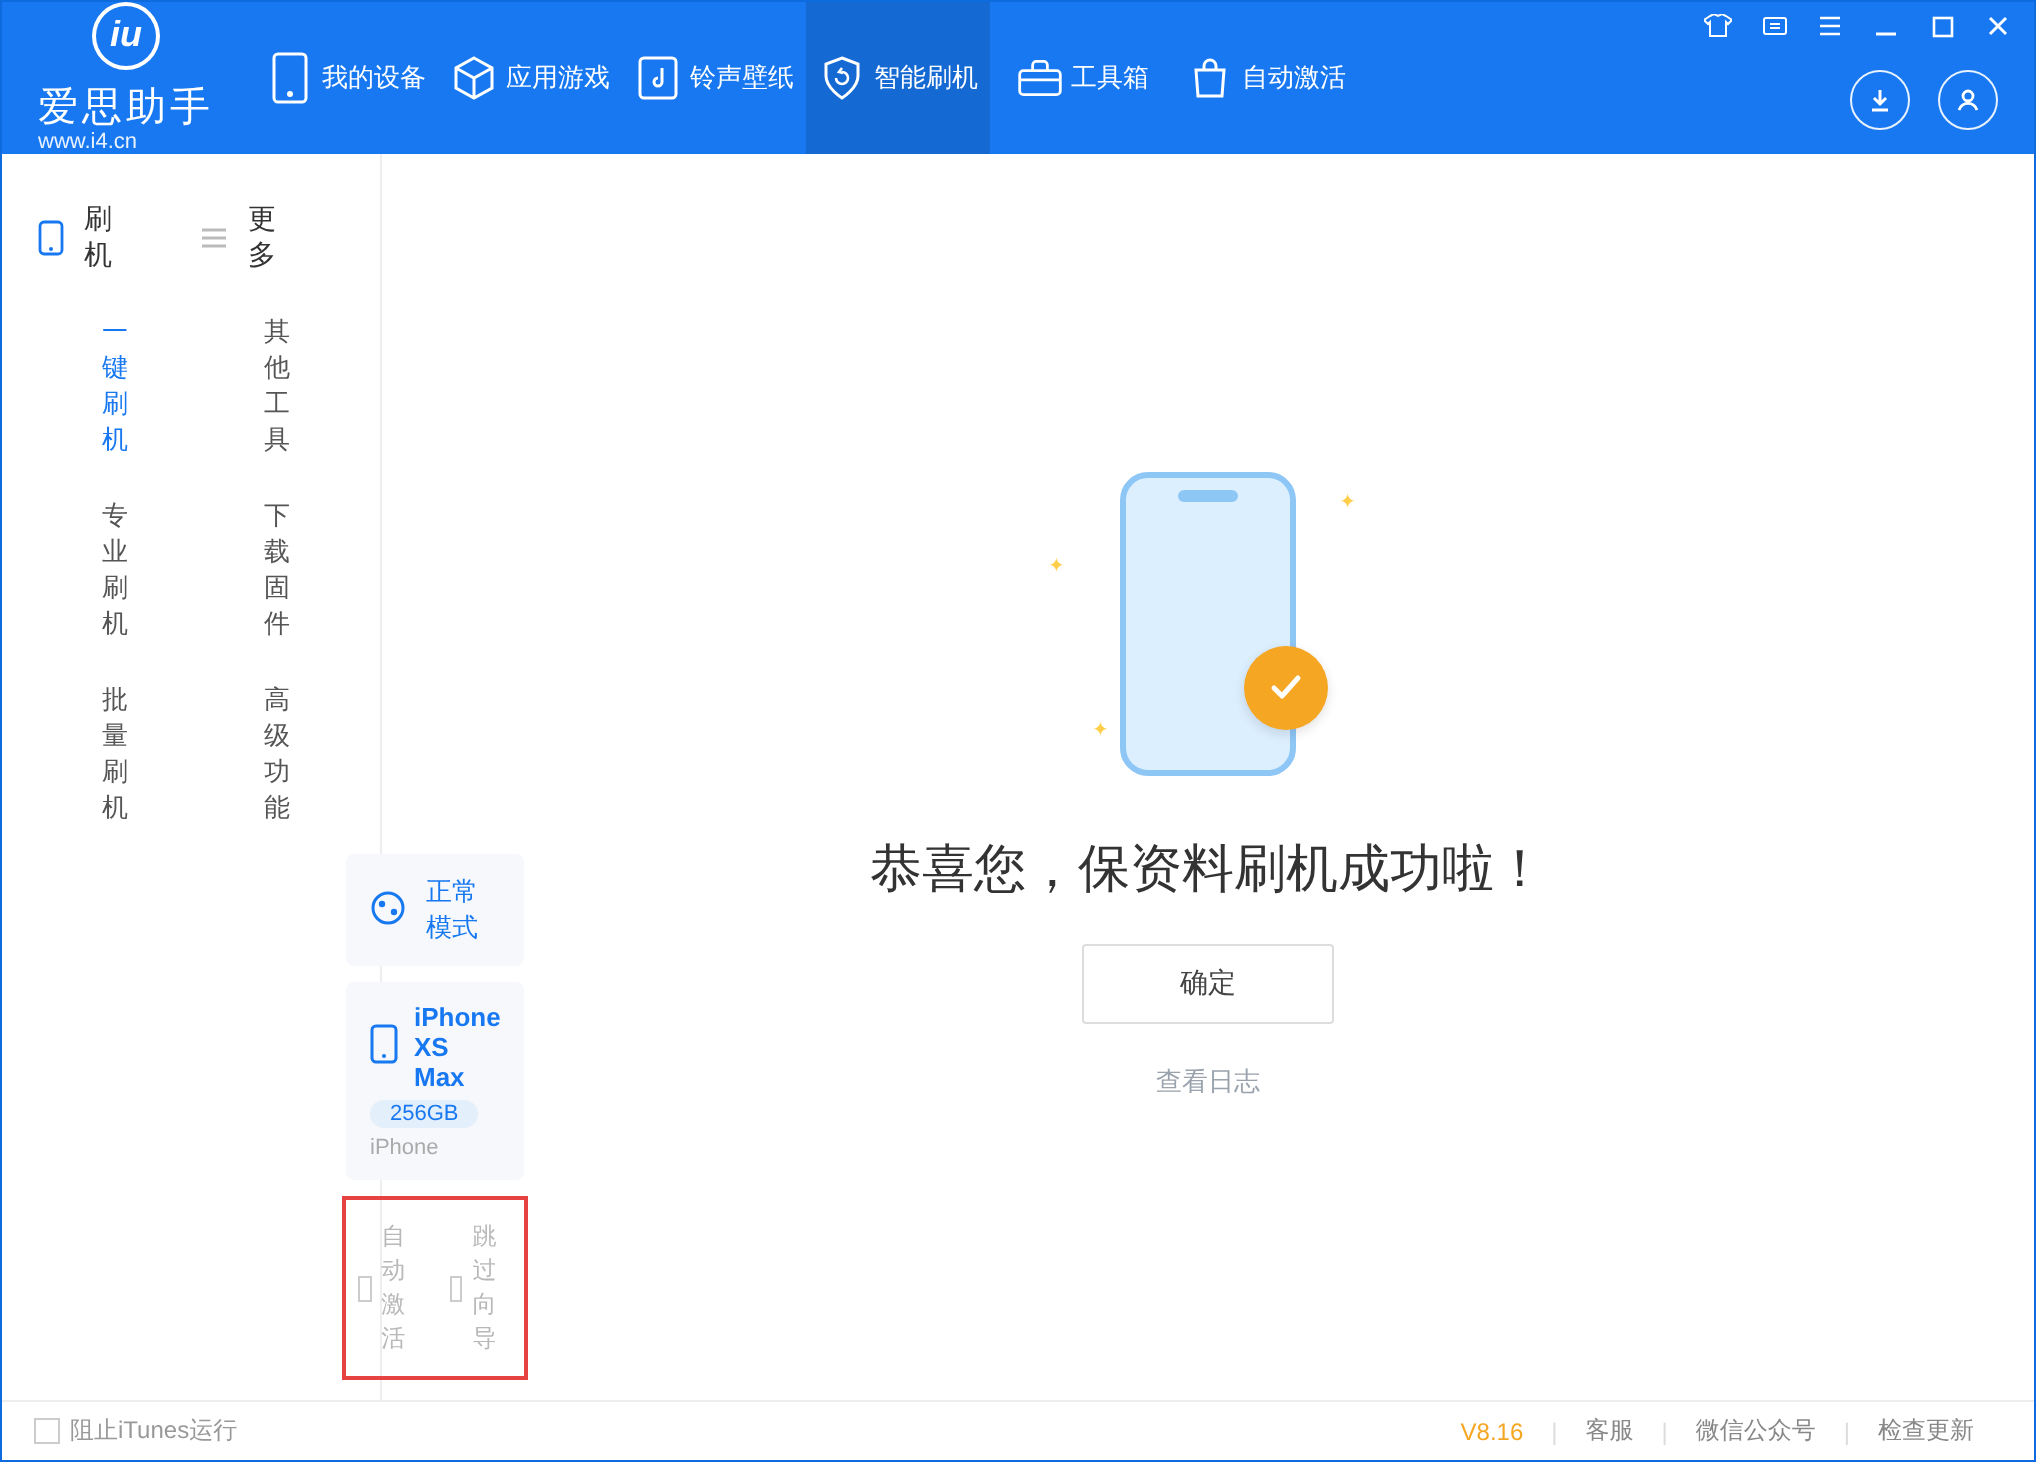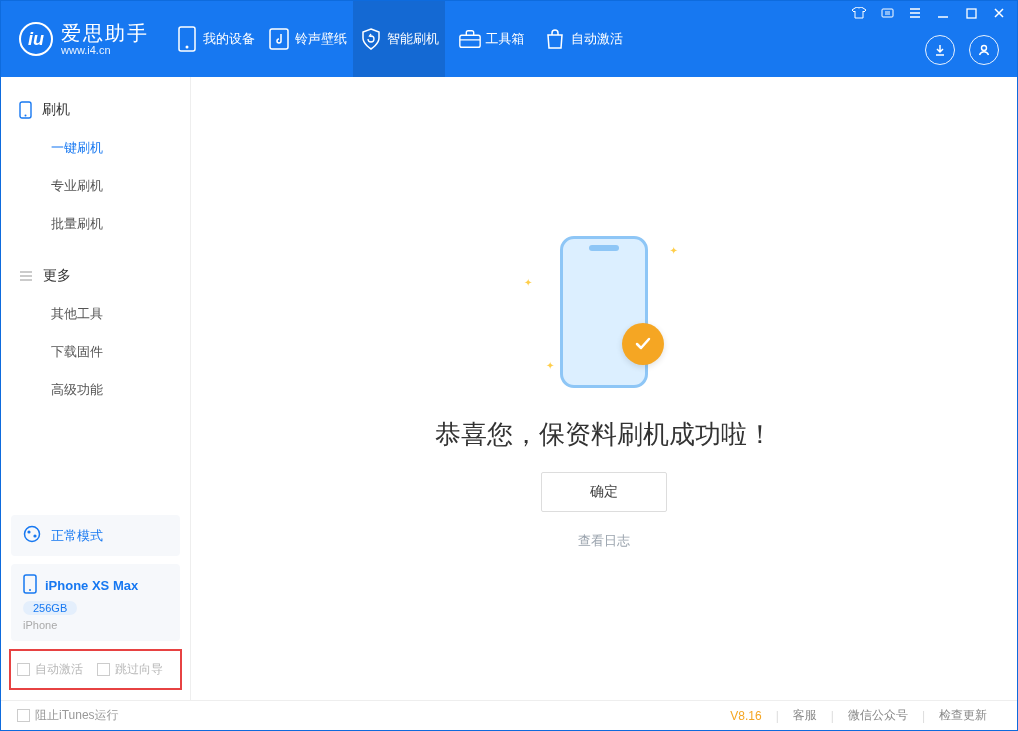--- a/index.html
+++ b/index.html
@@ -20,20 +20,21 @@
     display: flex;
     align-items: stretch;
     color: #fff;
     position: relative;
   }
   .brand {
     display: flex;
     align-items: center;
     padding: 0 20px 0 18px;
     gap: 8px;
+    flex-direction: column;
   }
   .brand-logo {
     width: 34px; height: 34px;
     border: 2px solid #fff;
     border-radius: 50%;
     display: flex; align-items: center; justify-content: center;
     font-weight: bold; font-size: 18px; font-style: italic;
   }
   .brand-text { display:flex; flex-direction:column; line-height:1.1;justify-content:center; }
   .brand-title { font-size: 20px; font-weight: 500; letter-spacing:2px; }
@@ -86,21 +87,21 @@
   
   .body {
     display: flex;
     height: calc(100% - 76px - 30px);
     background: #fff;
   }
   .sidebar {
     width: 190px;
     border-right: 1px solid #eee;
     display:flex;
-    flex-direction:column;
+    flex-direction:row;
     position:relative;
   }
   .side-section { padding-top: 14px; }
   .side-title {
     display:flex; align-items:center; gap:10px;
     padding: 10px 18px;
     color: #333;
     font-size: 14px;
   }
   .side-title-icon { color:#1778f1; display:flex; }
@@ -228,20 +229,28 @@
       <span class="tab-icon">
         <svg width="20" height="26" viewBox="0 0 20 26">
             <rect x="2" y="1" width="16" height="24" rx="2" fill="none" stroke="#fff" stroke-width="1.5"></rect>
             <circle cx="10" cy="21" r="1.5" fill="#fff"></circle>
           </svg>
       </span>
       <span>我的设备</span>
     </div>
     <div class="tab">
       <span class="tab-icon">
+        <svg width="24" height="24" viewBox="0 0 24 24">
+            <path d="M12 2 L21 7 L21 17 L12 22 L3 17 L3 7 Z M3 7 L12 12 L21 7 M12 12 L12 22" fill="none" stroke="#fff" stroke-width="1.5"></path>
+          </svg>
+      </span>
+      <span>应用游戏</span>
+    </div>
+    <div class="tab">
+      <span class="tab-icon">
         <svg width="22" height="24" viewBox="0 0 22 24">
             <rect x="2" y="2" width="18" height="20" rx="2" fill="none" stroke="#fff" stroke-width="1.5"></rect>
             <path d="M13 7 v7 a2 2 0 1 1 -2 -2" fill="none" stroke="#fff" stroke-width="1.5"></path>
           </svg>
       </span>
       <span>铃声壁纸</span>
     </div>
     <div class="tab active">
       <span class="tab-icon">
         <svg width="24" height="24" viewBox="0 0 24 24">

